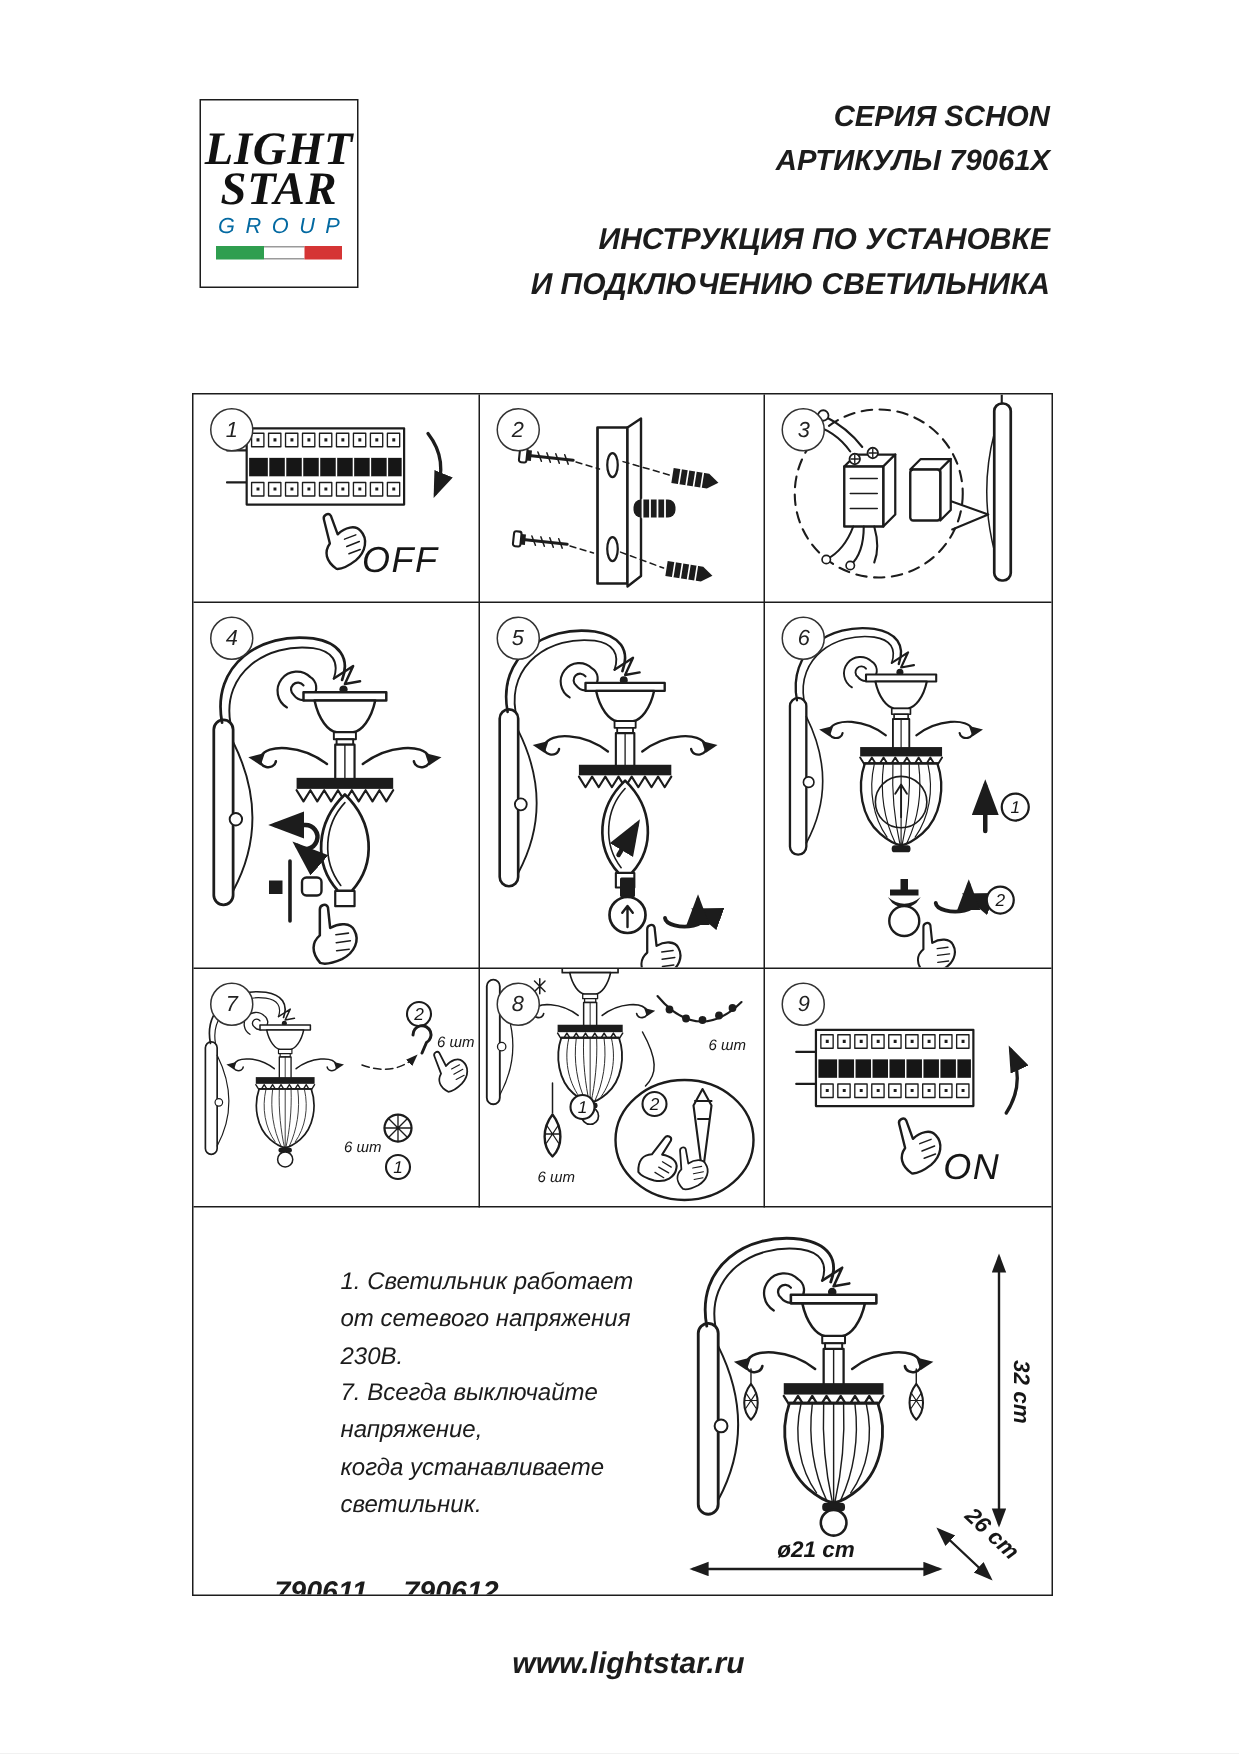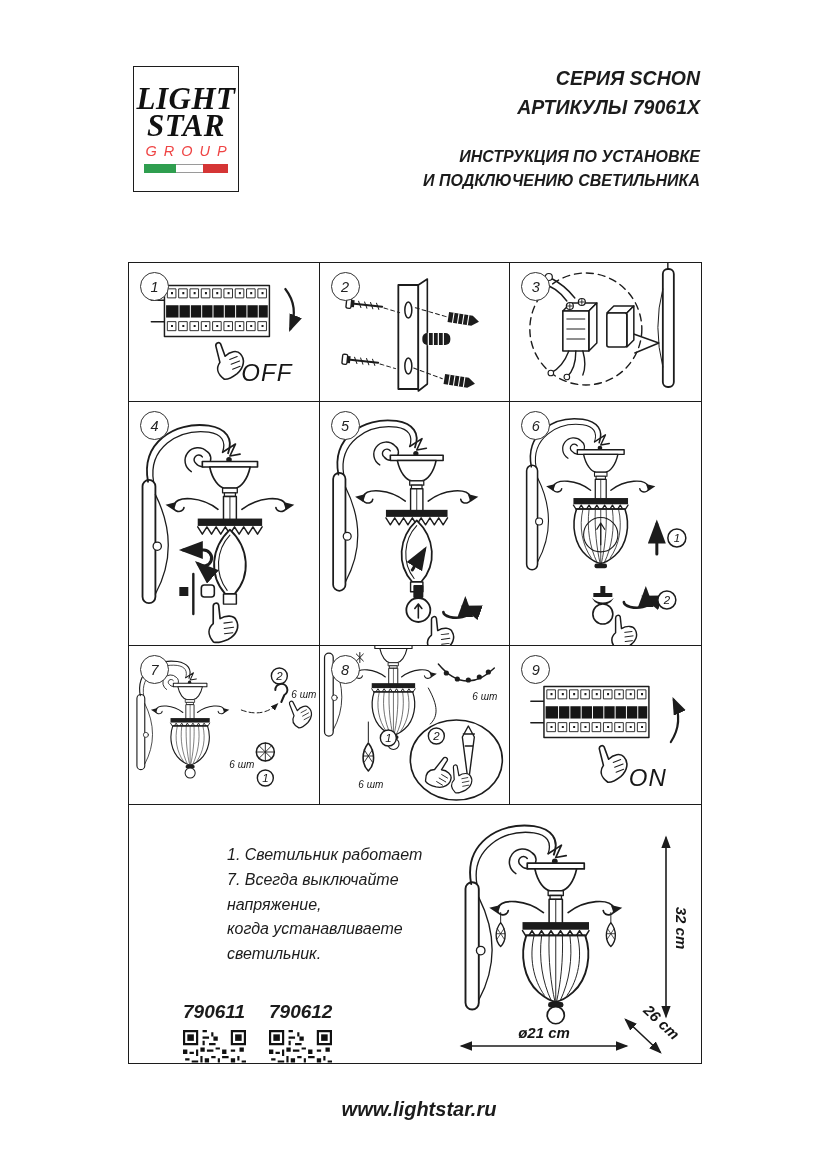--- a/index.html
+++ b/index.html
@@ -3,30 +3,30 @@
 <meta charset="utf-8">
 <style>
   html,body{margin:0;padding:0;background:#e8e8e8;}
   .page{position:relative;width:826px;height:1169px;margin:0 auto;background:#ffffff;
         font-family:"Liberation Sans",sans-serif;color:#1c1c1c;overflow:hidden;font-style:italic;}
 
   
   .logo{position:absolute;left:133px;top:66px;width:104px;height:124px;border:1.6px solid #1c1c1c;
         display:flex;flex-direction:column;align-items:center;justify-content:center;background:#fff;}
   .logo-word{font-family:"Liberation Serif",serif;font-weight:700;font-size:31px;line-height:.88;letter-spacing:.5px;color:#111;}
-  .logo-group{margin-top:4px;font-size:14.5px;letter-spacing:7px;text-indent:7px;color:#ef4444;}
+  .logo-group{margin-top:4px;font-size:14.5px;letter-spacing:7px;text-indent:7px;color:#0369a1;}
   .flag{margin-top:5px;width:84px;height:9px;display:flex;}
   .flag .seg{height:100%;}
   .flag .g{width:38%;}
   .flag .w{width:32%;box-sizing:border-box;border-top:1.6px solid #9a9a9a;border-bottom:1.6px solid #9a9a9a;background:#fff;}
   .flag .r{width:30%;}
 
   .head-text{position:absolute;right:126px;top:64px;text-align:right;}
   .head-line{font-weight:700;font-size:19.5px;line-height:1.5;}
-  .head-title{margin-top:22px;font-weight:700;font-size:16px;line-height:1.5;}
+  .head-title{margin-top:22px;font-weight:700;font-size:20px;line-height:1.5;}
 
   
   .grid{position:absolute;left:128px;top:262px;width:572px;border:1.6px solid #1c1c1c;
         display:grid;grid-template-columns:1fr 1fr 1fr;grid-template-rows:139px 244px 159px 258px;background:#fff;}
   .cell{position:relative;border-right:1.6px solid #1c1c1c;border-bottom:1.6px solid #1c1c1c;overflow:hidden;}
   .cell.ce{border-right:none;}
   .cell.info{grid-column:1 / -1;border-right:none;border-bottom:none;display:flex;}
   .stepnum{position:absolute;left:11px;top:9px;width:27px;height:27px;border:1.5px solid #333;border-radius:50%;
            display:flex;align-items:center;justify-content:center;font-size:14.5px;color:#222;background:#fff;z-index:2;}
   .art{position:absolute;inset:0;width:100%;height:100%;}
@@ -407,20 +407,21 @@
         <path class="k" d="M160,96 q13,-20 3,-42" stroke-width="2.2" marker-end="url(#ah)"></path>
         <use href="#g-hand" transform="translate(84,116) rotate(-28)"></use>
         <text class="big" x="118" y="140">ON</text>
       </svg>
     </div>
 
     <div class="cell info">
       <div class="info-left">
         <div class="notes">
           <div>1. Светильник работает</div>
+          <div>от сетевого напряжения 230В.</div>
           <div>7. Всегда выключайте напряжение,</div>
           <div>когда устанавливаете светильник.</div>
         </div>
         <div class="articles-row">
           <div class="article-col">
             <div class="article-num">790611</div>
             <svg class="qr" viewBox="0 0 29 29">
                 <use href="#g-qr"></use>
               </svg>
           </div>

